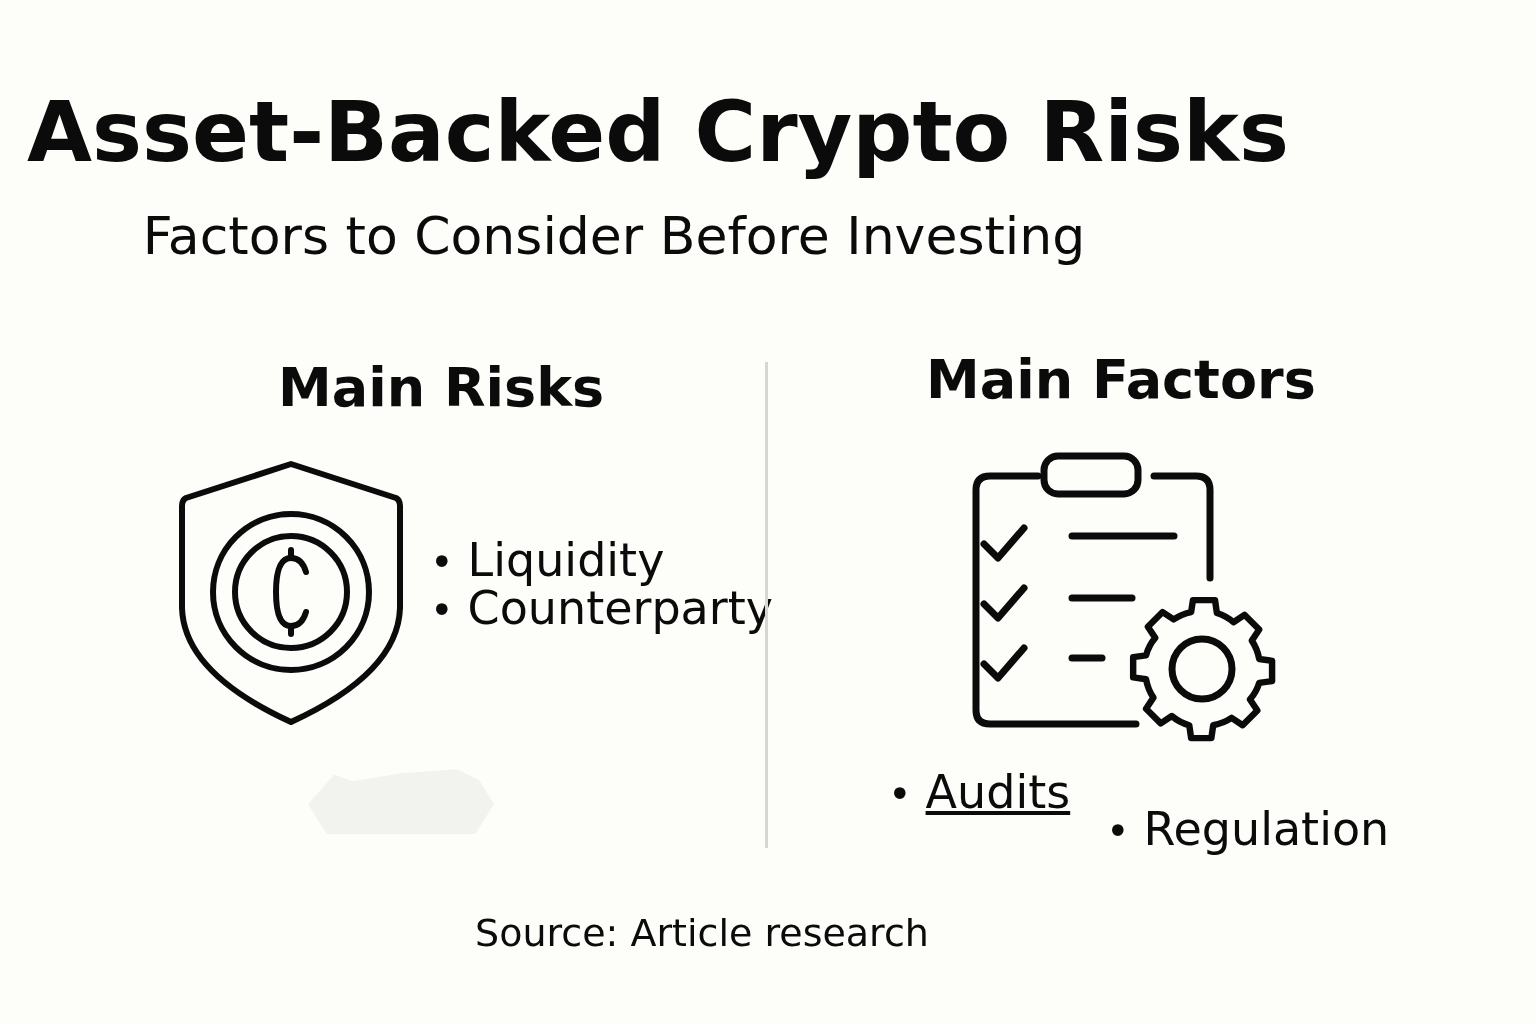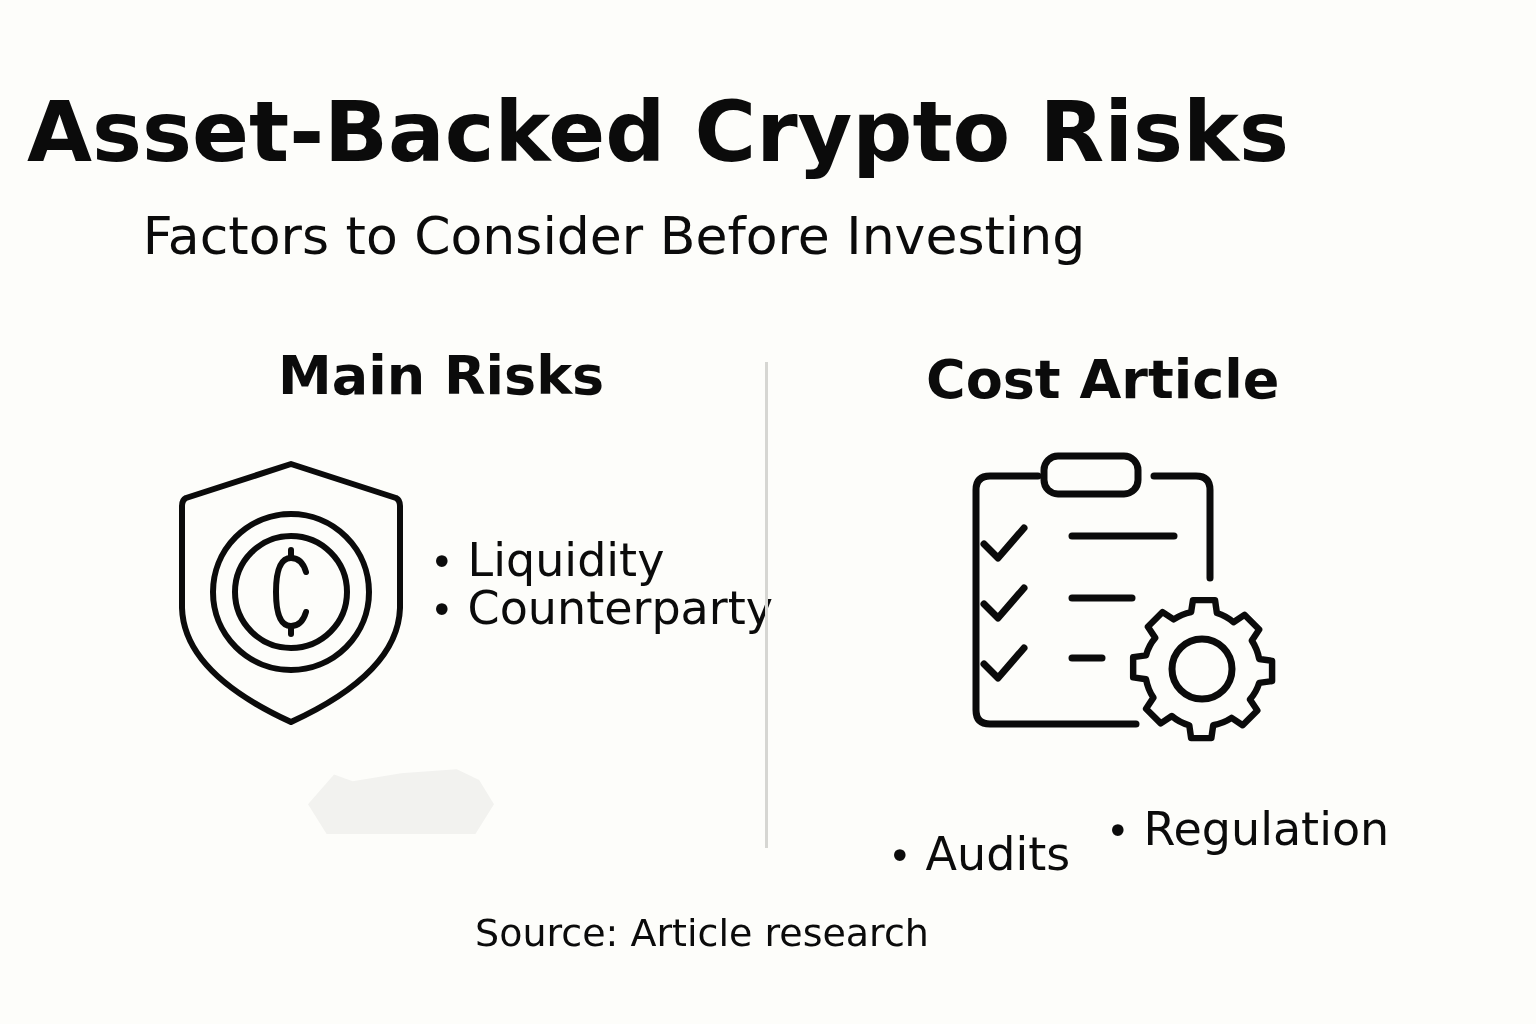--- a/index.html
+++ b/index.html
@@ -46,21 +46,21 @@
       font-size: 38px; line-height: 50px;
     }
     svg { display: block; }
   </style>
 </head>
 <body>
 
 <div class="abs title">Asset-Backed Crypto Risks</div>
 <div class="abs subtitle">Factors to Consider Before Investing</div>
 
-<div class="abs section-title" style="left:278px; top:344px;">Main Risks</div>
+<div class="abs section-title" style="left:278px; top:356px;">Main Risks</div>
 
 <div class="abs" style="left:176px; top:458px;">
   <svg width="230" height="272" viewBox="0 0 230 272" fill="none" stroke="#0b0b0b" stroke-width="6" stroke-linejoin="round" stroke-linecap="round">
     <path d="M115 6 L220 40 Q224 42 224 48 L224 150 Q222 215 115 264 Q8 215 6 150 L6 48 Q6 42 10 40 Z"></path>
     <circle cx="115" cy="134" r="78"></circle>
     <circle cx="115" cy="134" r="56"></circle>
     <path d="M130 114 Q126 100 115 100 Q100 100 100 134 Q100 168 115 168 Q126 168 130 154"></path>
     <line x1="115" y1="92" x2="115" y2="100"></line>
     <line x1="115" y1="168" x2="115" y2="176"></line>
   </svg>
@@ -70,21 +70,21 @@
   <span class="dot">•</span><span>Liquidity</span>
 </div>
 <div class="abs bullet" style="left:430px; top:572px;">
   <span class="dot">•</span><span>Counterparty</span>
 </div>
 
 <div class="abs smudge"></div>
 
 <div class="abs divider"></div>
 
-<div class="abs section-title" style="left:926px; top:348px;">Cost Article</div>
+<div class="abs section-title" style="left:926px; top:348px;">Main Factors</div>
 
 <div class="abs" style="left:968px; top:448px;">
   <svg width="310" height="296" viewBox="0 0 310 296" fill="none" stroke="#0b0b0b" stroke-width="7" stroke-linejoin="round" stroke-linecap="round">
 
     <path d="M70 28 L22 28 Q8 28 8 42 L8 262 Q8 276 22 276 L168 276"></path>
     <path d="M186 28 L228 28 Q242 28 242 42 L242 130"></path>
 
     <rect x="76" y="8" width="94" height="38" rx="14"></rect>
 
     <path d="M16 96 L30 110 L56 80"></path>
@@ -95,20 +95,20 @@
     <line x1="104" y1="150" x2="164" y2="150"></line>
     <line x1="104" y1="210" x2="134" y2="210"></line>
 
     <g transform="translate(236,222)">
       <path d="M-12 -64 L12 -64 L14 -50 Q24 -47 32 -40 L44 -48 L60 -32 L52 -20 Q58 -11 60 0 L74 2 L74 24 L60 26 Q57 36 50 44 L58 56 L42 72 L30 64 Q21 70 10 72 L8 86 L-14 86 L-16 72 Q-27 69 -35 62 L-47 70 L-63 54 L-55 42 Q-61 33 -63 22 L-77 20 L-77 -2 L-63 -4 Q-60 -15 -53 -23 L-61 -35 L-45 -51 L-33 -43 Q-24 -49 -14 -51 Z" transform="translate(0,-11) scale(0.92)"></path>
       <circle cx="-2" cy="-1" r="30"></circle>
     </g>
   </svg>
 </div>
 
-<div class="abs bullet" style="left:888px; top:818px;">
+<div class="abs bullet" style="left:888px; top:756px;text-decoration:underline;">
   <span class="dot">•</span><span>Audits</span>
 </div>
 <div class="abs bullet" style="left:1106px; top:772px;margin-top:21px;">
   <span class="dot">•</span><span>Regulation</span>
 </div>
 
 <div class="abs source">Source: Article research</div>
 
 </body></html>

